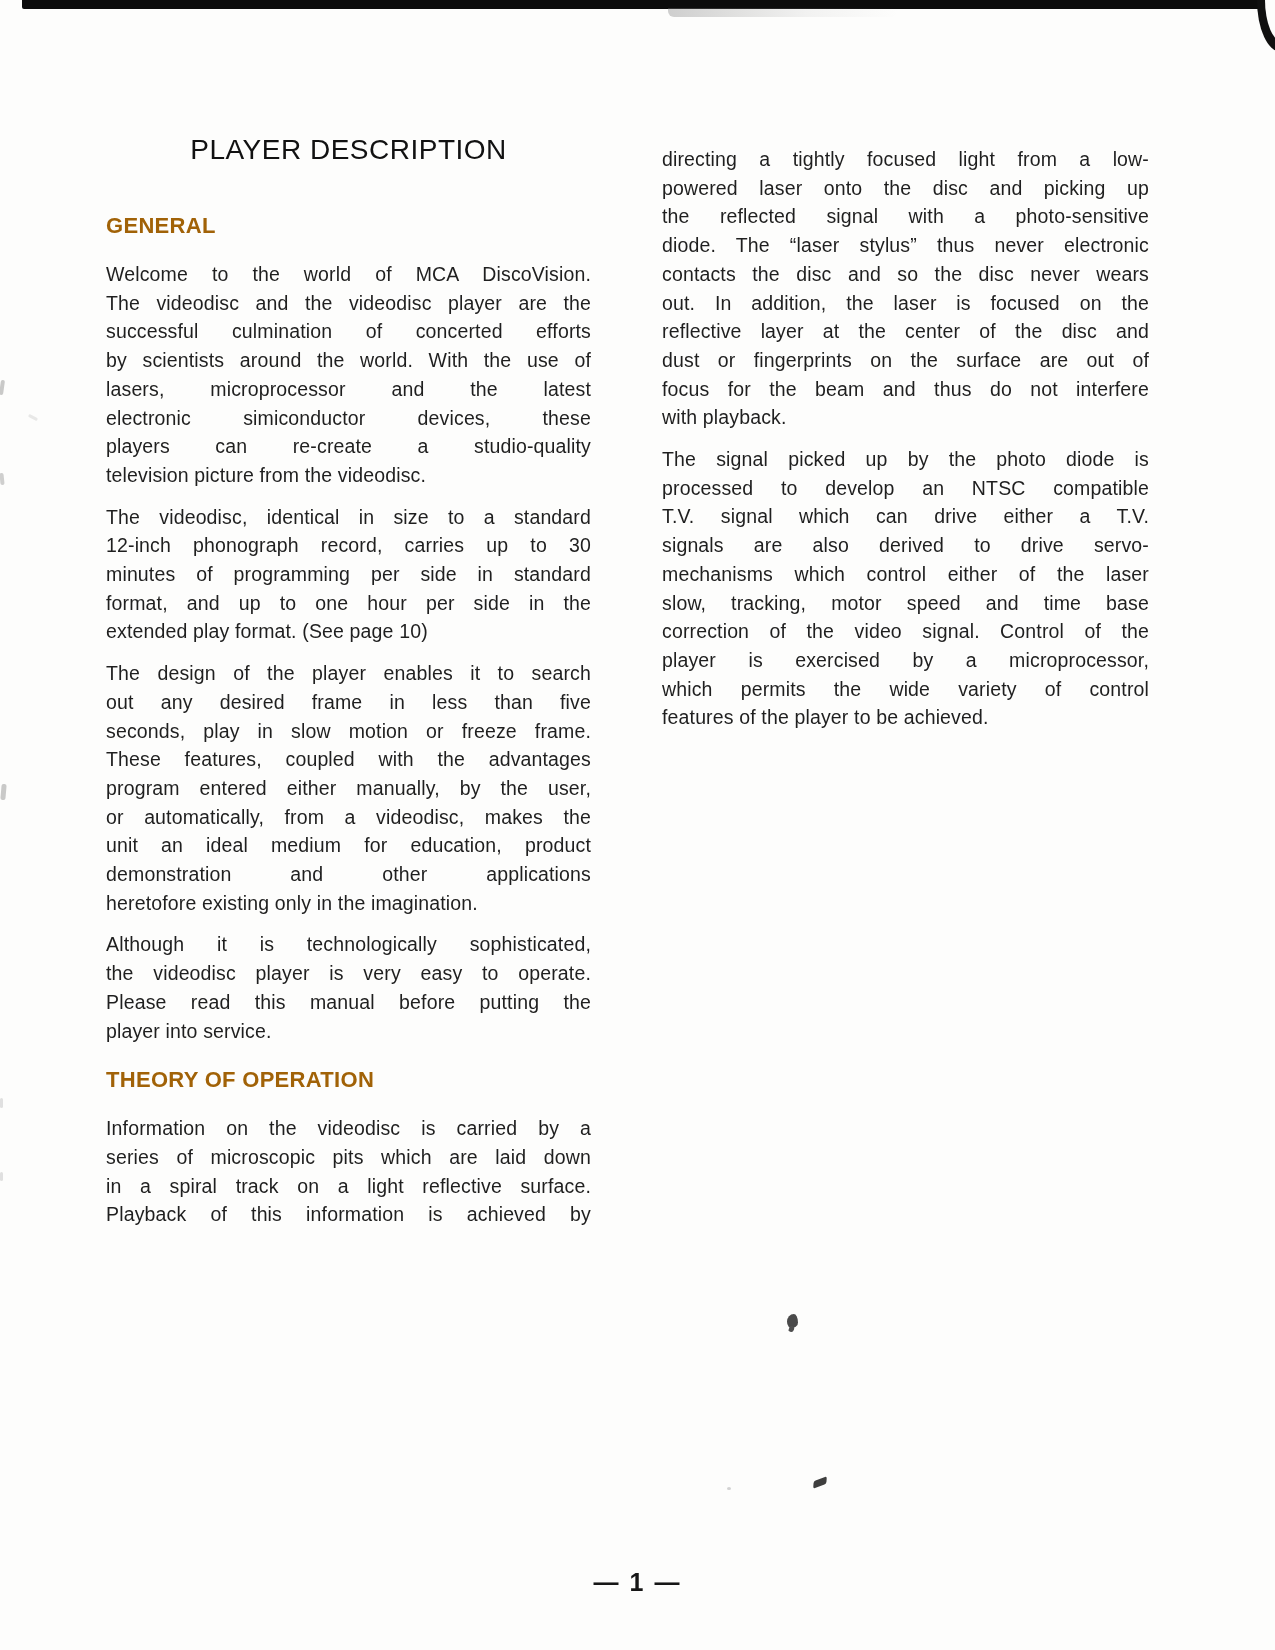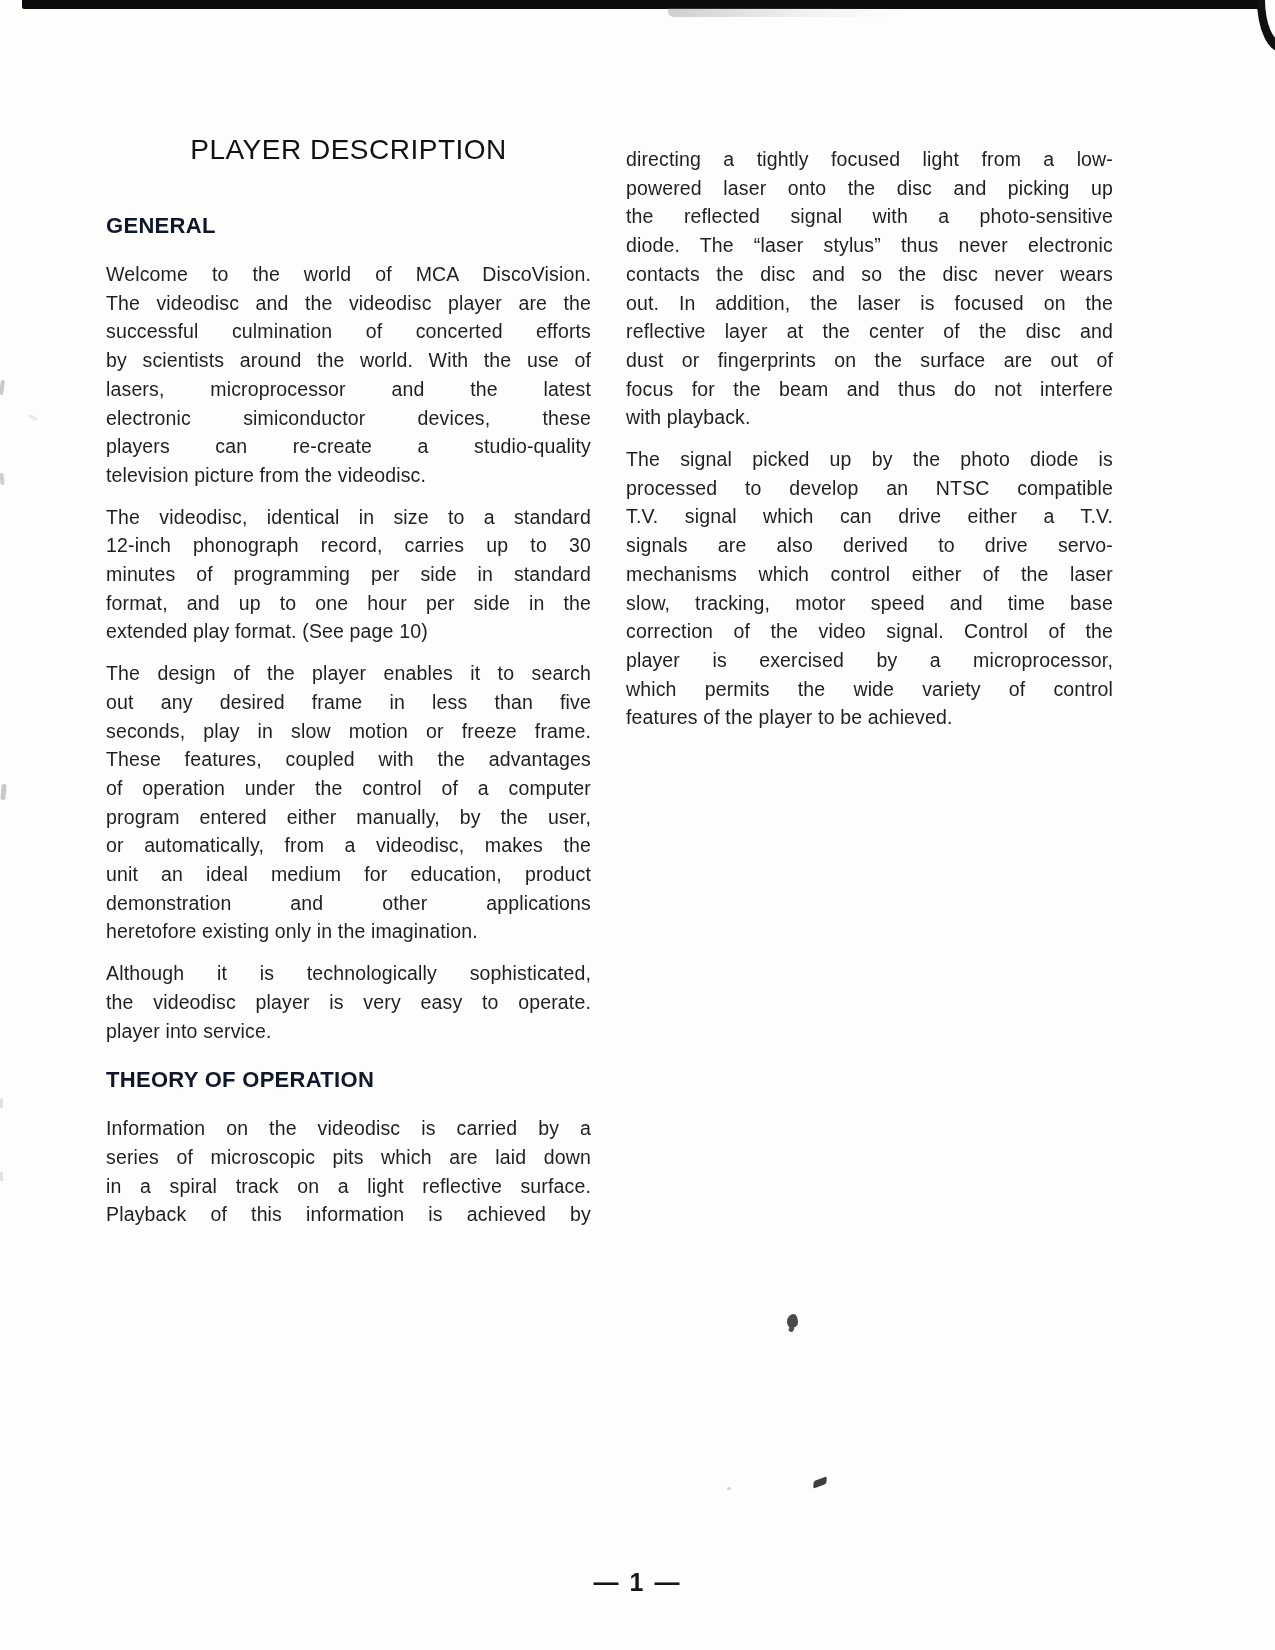--- a/index.html
+++ b/index.html
@@ -46,29 +46,29 @@
     background:#4f4f4f; border-radius:40% 60% 70% 30%; transform:rotate(20deg);
   }
   .ink-dash {
     position:absolute; left:813px; top:1479px; width:14px; height:7px;
     background:#3e3e3e; border-radius:2px; transform:rotate(-20deg) skewX(-24deg);
   }
   .ink-dot { position:absolute; left:727px; top:1487px; width:4px; height:3px; background:#b5b5b5; border-radius:50%; opacity:.6; }
 
   
   .col-left  { position:absolute; left:106px; top:133px; width:485px; }
-  .col-right { position:absolute; left:626px; top:145px; width:487px; }
+  .col-right { position:absolute; left:662px; top:145px; width:487px; }
 
   h1 {
     font-size:28px; line-height:34px; font-weight:400; letter-spacing:.5px;
     color:#111; text-align:center; margin:0 0 46px;
   }
   h2 {
     font-size:22px; line-height:26px; font-weight:700; letter-spacing:.3px;
-    color:#0f172a; margin:22px 0 21px;
+    color:#a16207; margin:22px 0 21px;
   }
   .para { margin:0 0 13px; }
   .jline {
     font-size:19.5px; line-height:28.7px; letter-spacing:.15px;
     text-align:justify; text-align-last:justify;
   }
   .jline.nojust { text-align-last:left; }
 
   .page-number {
     position:absolute; left:0; top:1568px; width:1275px;
@@ -115,30 +115,30 @@
           <div class="jline">12-inch phonograph record, carries up to 30</div>
           <div class="jline">minutes of programming per side in standard</div>
           <div class="jline">format, and up to one hour per side in the</div>
           <div class="jline nojust">extended play format. (See page 10)</div>
         </div>
         <div class="para">
           <div class="jline">The design of the player enables it to search</div>
           <div class="jline">out any desired frame in less than five</div>
           <div class="jline">seconds, play in slow motion or freeze frame.</div>
           <div class="jline">These features, coupled with the advantages</div>
-          <div class="jline">of operation under the control of a computer</div>
           <div class="jline">program entered either manually, by the user,</div>
           <div class="jline">or automatically, from a videodisc, makes the</div>
           <div class="jline">unit an ideal medium for education, product</div>
           <div class="jline">demonstration and other applications</div>
           <div class="jline nojust">heretofore existing only in the imagination.</div>
         </div>
         <div class="para">
           <div class="jline">Although it is technologically sophisticated,</div>
           <div class="jline">the videodisc player is very easy to operate.</div>
+          <div class="jline">Please read this manual before putting the</div>
           <div class="jline nojust">player into service.</div>
         </div>
         <h2>THEORY OF OPERATION</h2>
         <div class="para">
           <div class="jline">Information on the videodisc is carried by a</div>
           <div class="jline">series of microscopic pits which are laid down</div>
           <div class="jline">in a spiral track on a light reflective surface.</div>
           <div class="jline">Playback of this information is achieved by</div>
         </div>
       </div>

